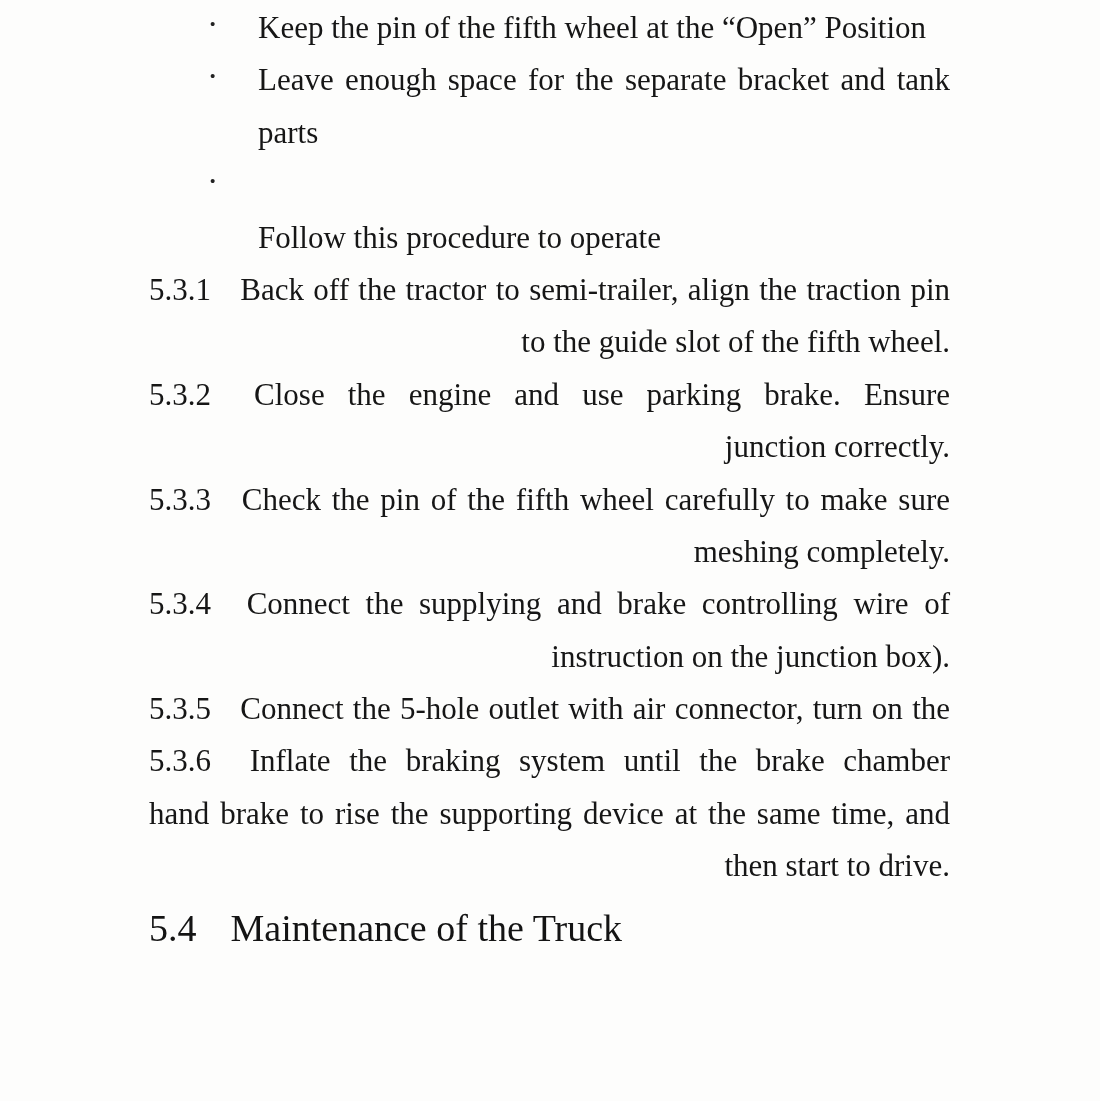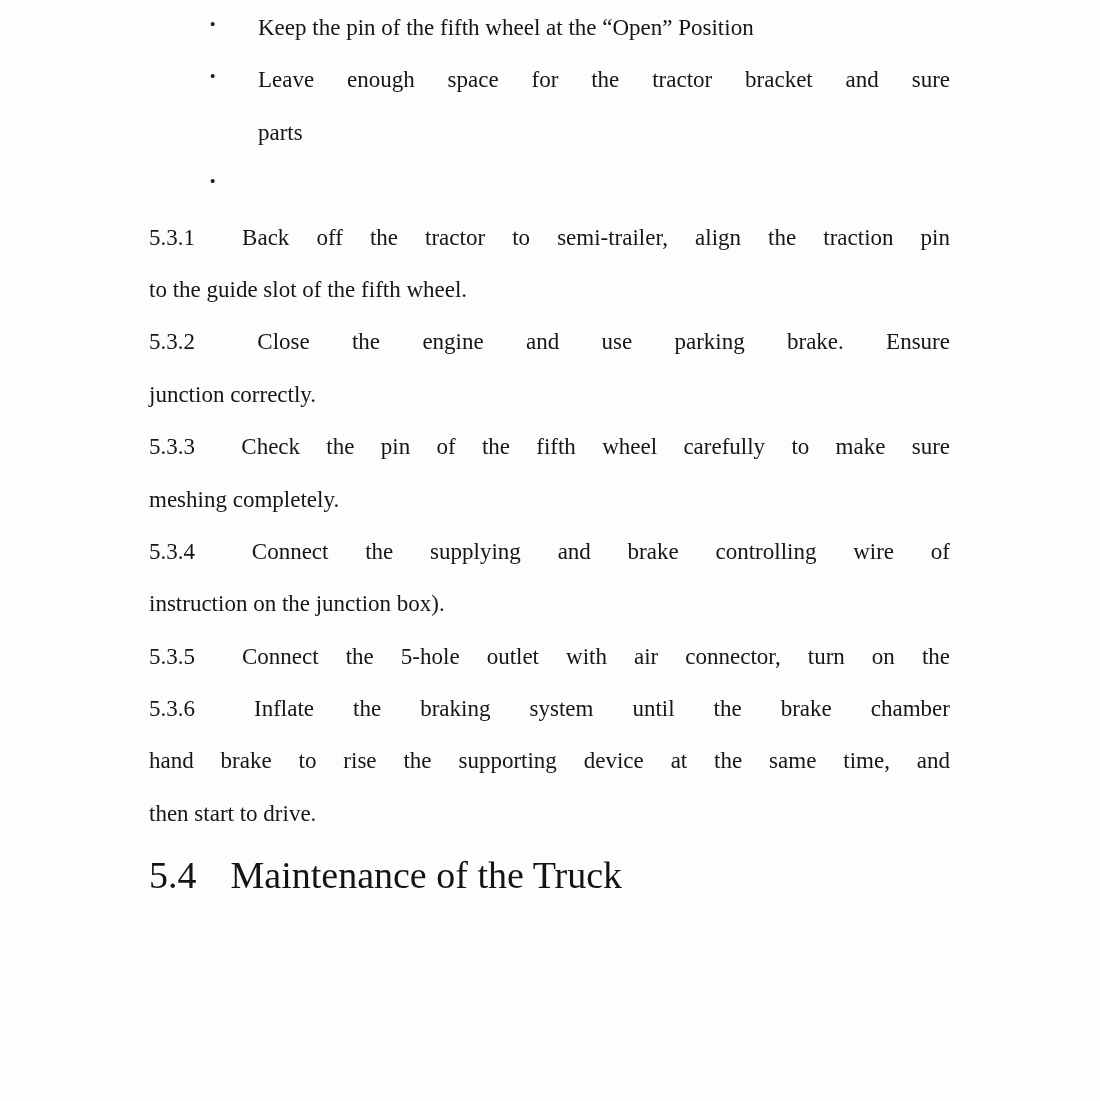--- a/index.html
+++ b/index.html
@@ -19,27 +19,27 @@
     padding-top: 2px;
     box-sizing: border-box;
   }
   .line {
     position: relative;
     height: 52.4px;
   }
   .txt {
     display: block;
     line-height: 52.4px;
-    font-size: 23px;
+    font-size: 31px;
     margin-right: 150px;
     white-space: normal;
     font-family: Liberation Serif, serif;
   }
   .bullet-indent .txt { margin-left: 258px; }
-  .body-indent  .txt { margin-left: 149px; }
+  .body-indent  .txt { margin-left: 149px; text-align: right; }
   .justify .txt {
     text-align: justify;
     text-align-last: justify;
   }
   .marker {
     position: absolute;
     left: 207px;
     top: -4px;
     line-height: 52.4px;
     font-size: 34px;
@@ -59,31 +59,34 @@
 
 <div class="page">
 
   <div class="line bullet-indent">
     <span class="marker">·</span>
     <span class="txt">Keep the pin of the fifth wheel at the “Open” Position</span>
   </div>
 
   <div class="line bullet-indent justify">
     <span class="marker">·</span>
-    <span class="txt">Leave enough space for the tractor bracket and sure</span>
+    <span class="txt">Leave enough space for the separate bracket and tank</span>
   </div>
 
   <div class="line bullet-indent">
     <span class="txt">parts</span>
   </div>
 
   <div class="line bullet-indent">
     <span class="marker">·</span>
   </div>
 
+  <div class="line bullet-indent">
+    <span class="txt">Follow this procedure to operate</span>
+  </div>
 
   <div class="line body-indent justify">
     <span class="txt"><span class="num">5.3.1</span> <span>Back off the tractor to semi-trailer, align the traction pin</span></span>
   </div>
   <div class="line body-indent">
     <span class="txt">to the guide slot of the fifth wheel.</span>
   </div>
 
   <div class="line body-indent justify">
     <span class="txt"><span class="num">5.3.2</span> <span>Close the engine and use parking brake. Ensure</span></span>

